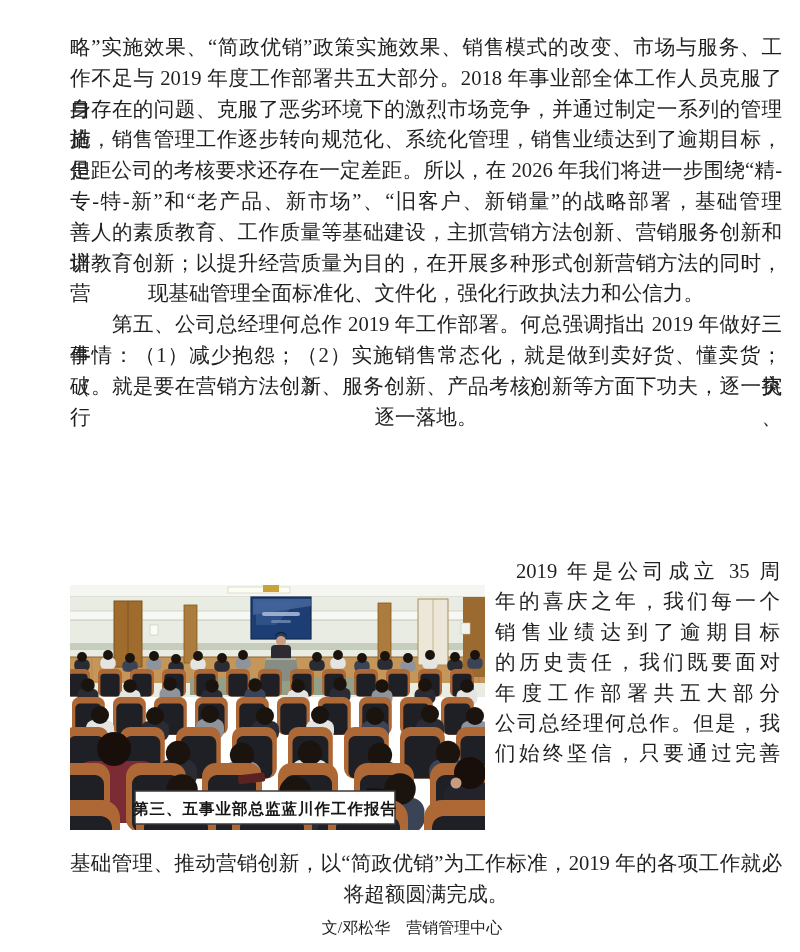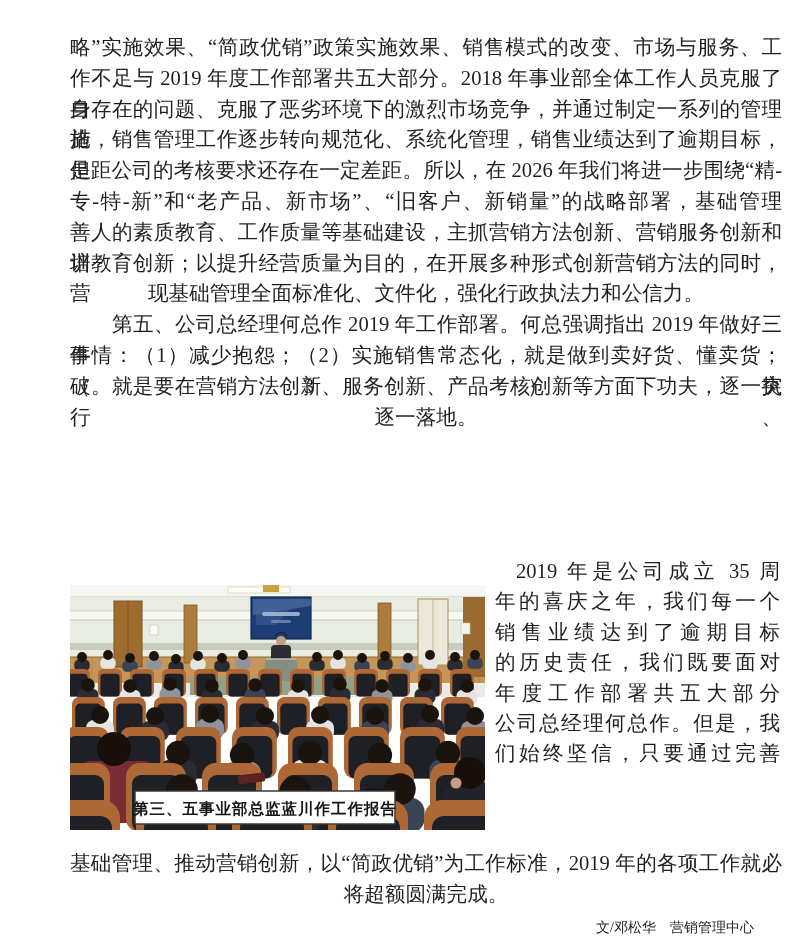--- a/index.html
+++ b/index.html
@@ -15,21 +15,21 @@
   }
   .jl{text-align:justify;text-align-last:justify;}
   .ind{text-indent:42px;}
   #main-text{left:70px;top:16px;width:712px;margin-top:16px;}
   #right-col{left:495px;top:556px;width:285px;}
   #right-col .tl{line-height:30.4px;height:30.4px;}
   #right-col .ind{text-indent:21px;}
   #bottom-text{left:70px;top:848px;width:712px;}
   #byline{
     position:absolute;left:70px;top:913px;width:712px;
-    font-size:14px;line-height:30.8px;text-align:right;padding-right:28px;
+    font-size:16px;line-height:30.8px;text-align:center;padding-right:28px;
     box-sizing:border-box;
   }
   figure#photo{
     position:absolute;left:70px;top:585px;width:415px;height:268px;margin:0;
     overflow:hidden;
   }
   figure#photo svg{display:block;}
   .cap-text{
     font-family:"Liberation Serif","DejaVu Serif",serif;
     font-weight:bold;font-size:15.5px;letter-spacing:1px;fill:#161616;

